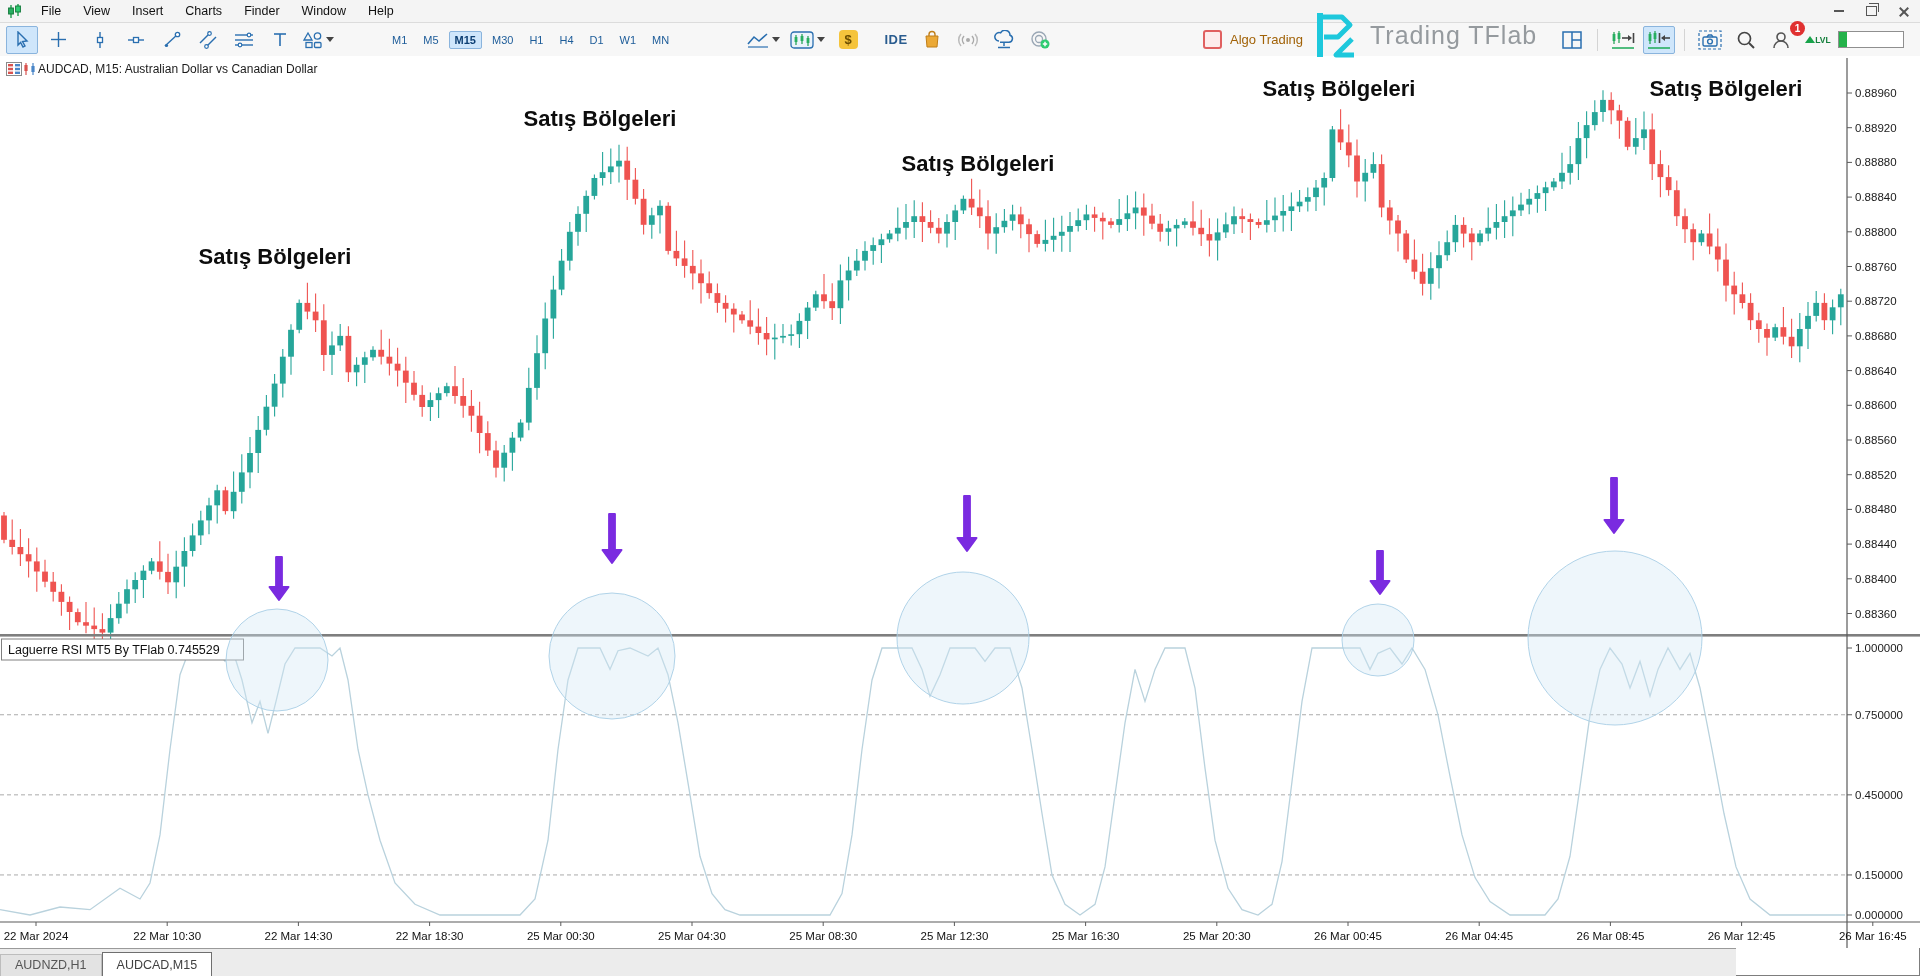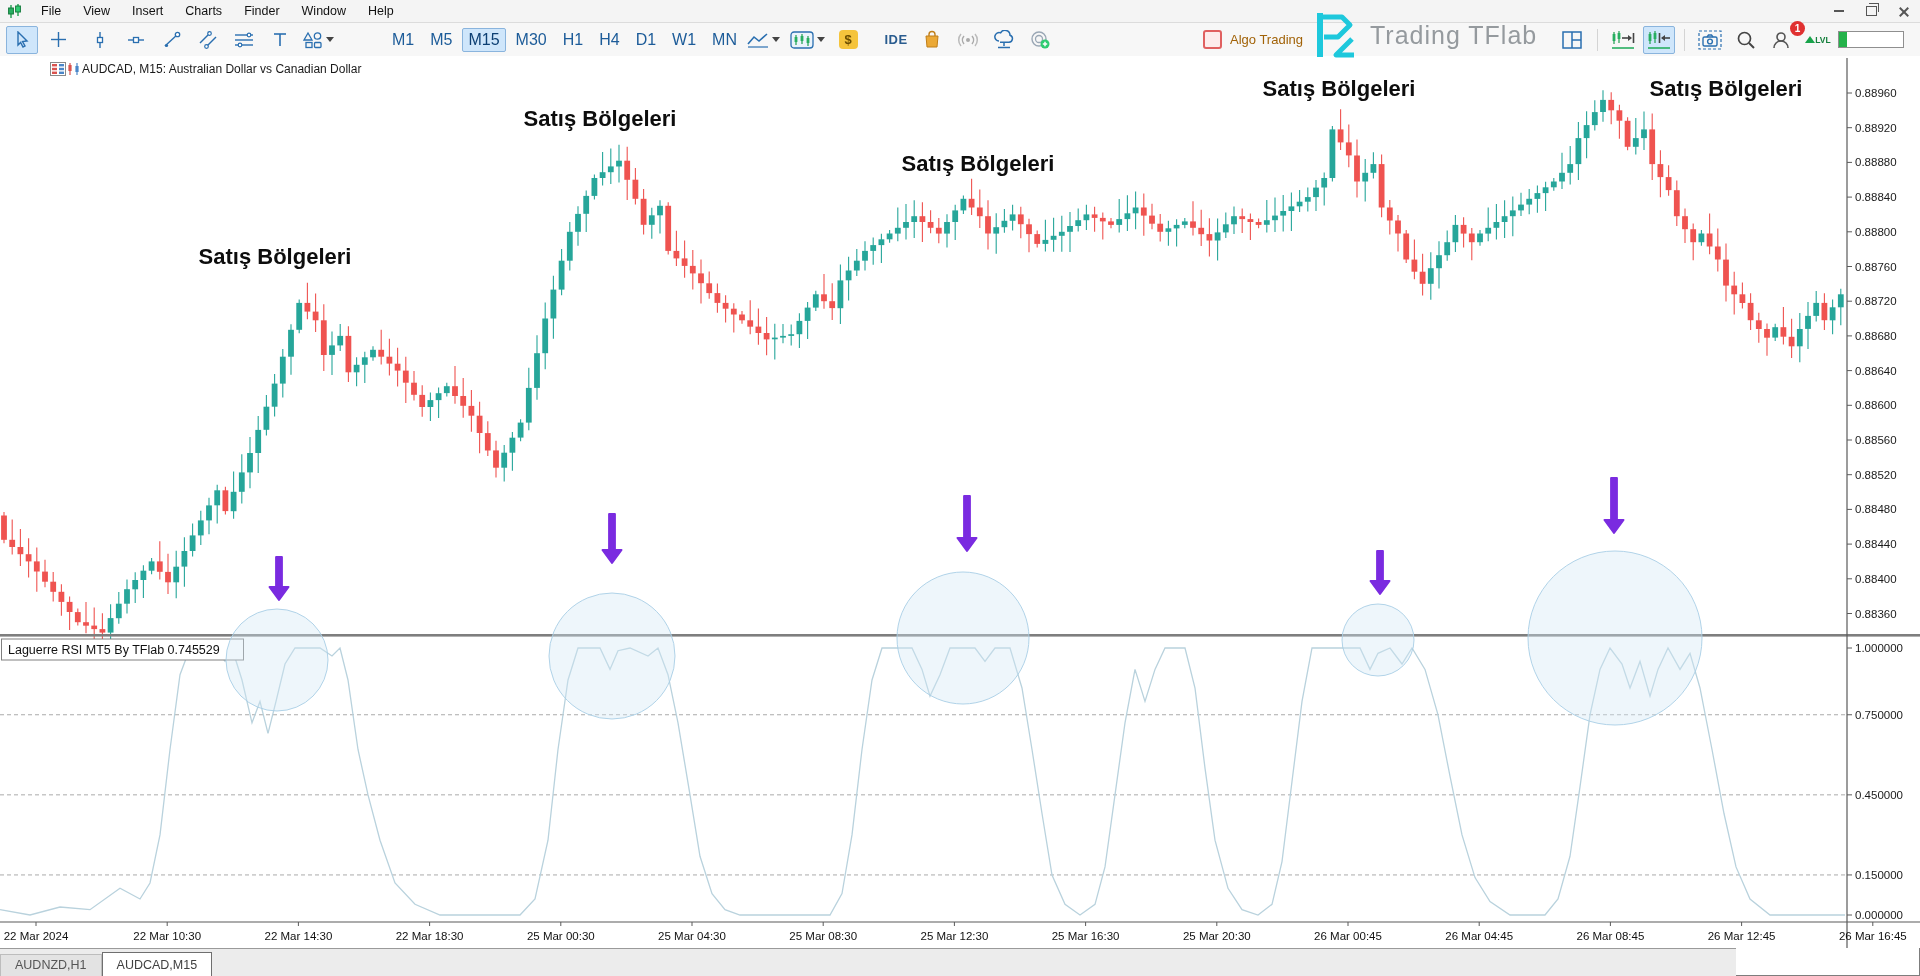--- a/index.html
+++ b/index.html
@@ -17,40 +17,40 @@
   .ic-close{position:relative;width:11px;height:11px;display:block;}
   .ic-close:before,.ic-close:after{content:"";position:absolute;left:5px;top:0;width:2px;height:12px;background:#555;}
   .ic-close:before{transform:rotate(45deg);} .ic-close:after{transform:rotate(-45deg);}
 
   
   .toolbar{position:absolute;left:0;top:23px;width:1920px;height:33px;background:#f7f7f7;border-bottom:1px solid #c9c9c9;}
   .tgroup{position:absolute;top:0;height:33px;display:flex;align-items:center;gap:4px;}
   .tbtn{height:26px;min-width:26px;display:flex;align-items:center;justify-content:center;border:1px solid transparent;border-radius:2px;padding:0 2px;}
   .tbtn.active{background:#cfe6fb;border-color:#8ab4dd;}
   .vsep{width:1px;height:22px;background:#d4d4d4;margin:0 5px;}
-  .tf-btn{font-size:16px;color:#1d5c99;padding:2px 5px;border-radius:2px;border:1px solid transparent;}
-  .tf-btn.active{background:#cfe6fb;border-color:#8ab4dd;color:#0d3f73;}
+  .tf-btn{font-size:11px;color:#1d5c99;padding:2px 5px;border-radius:2px;border:1px solid transparent;}
+  .tf-btn.active{background:#cfe6fb;border-color:#8ab4dd;color:#0d3f73;font-weight:bold;}
   .caret{width:0;height:0;border-left:4px solid transparent;border-right:4px solid transparent;border-top:5px solid #444;margin-left:3px;}
   .dollar{width:19px;height:19px;border-radius:4px;background:#f5c43c;color:#6b4d00;font-weight:bold;font-size:13px;display:flex;align-items:center;justify-content:center;}
   .ide-label{font-size:13px;font-weight:bold;color:#2a5c8f;letter-spacing:0.5px;}
   .algo-wrap{display:flex;align-items:center;gap:8px;}
   .algo-square{width:15px;height:15px;border:2px solid #e06060;background:#fdecec;border-radius:3px;}
   .algo-label{font-size:13px;color:#a16207;}
   .brand{position:absolute;left:1312px;top:-14px;height:52px;display:flex;align-items:center;gap:12px;z-index:6;pointer-events:none;}
   .brand-text{font-size:25px;color:#959a9e;letter-spacing:1px;font-weight:500;}
   .badge{position:absolute;top:-6px;right:-8px;background:#e03131;color:#fff;border-radius:50%;width:15px;height:15px;font-size:10px;display:flex;align-items:center;justify-content:center;font-weight:bold;}
   .lvl{display:flex;flex-direction:row;align-items:center;line-height:1;}
   .lvl-tri{width:0;height:0;border-left:5px solid transparent;border-right:5px solid transparent;border-bottom:7px solid #18a34a;}
   .lvl-txt{font-size:8.5px;font-weight:bold;color:#15803d;margin-top:1px;}
   .progress{width:64px;height:15px;border:1px solid #8f8f8f;background:#fff;}
   .progress>i{display:block;height:100%;background:#24b24a;}
 
   
   .chart-frame{position:absolute;left:0;top:56px;width:1918px;height:918px;border:1px solid #7d7d7d;background:#fff;}
-  .chart-title{position:absolute;left:6px;top:62px;display:flex;align-items:center;gap:0;font-size:12px;color:#1a1a1a;z-index:5;margin-left:44px;}
+  .chart-title{position:absolute;left:6px;top:62px;display:flex;align-items:center;gap:0;font-size:12px;color:#1a1a1a;z-index:5;}
   #chart-svg{position:absolute;left:0;top:56px;}
   svg{font-family:"Liberation Sans",sans-serif;}
 
   
   .tabbar{position:absolute;left:0;top:948px;width:1736px;height:28px;background:#ececec;border-top:1px solid #9a9a9a;display:flex;align-items:flex-end;}
   .tab{font-size:12.5px;padding:3px 14px 5px 14px;color:#555;background:#e3e3e3;border:1px solid #bdbdbd;border-bottom:none;margin-top:4px;}
   .tab.active{background:#fff;color:#404040;border:1px solid #6f6f6f;border-bottom:none;padding-top:5px;margin-top:1px;}
 </style>
 </head>
 <body>

